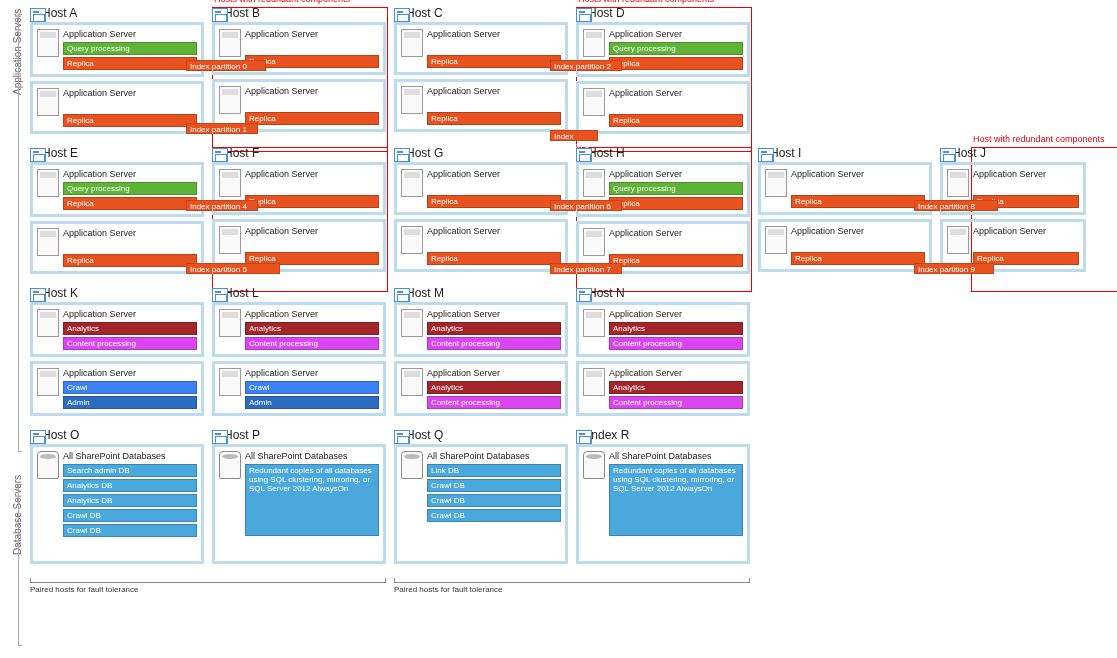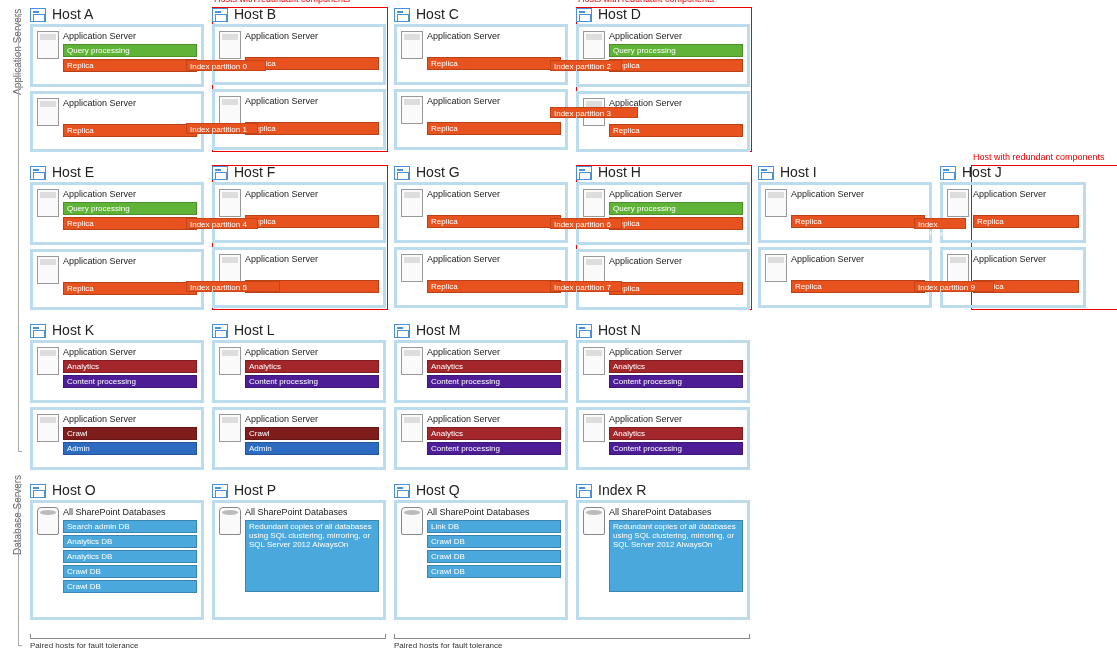--- a/index.html
+++ b/index.html
@@ -6,38 +6,38 @@
 body { font-family: "Segoe UI", Arial, sans-serif; font-size: 9px; background: #fff; padding: 6px; width: 1117px; }
 .section-label { position: absolute; transform: rotate(-90deg); transform-origin: left top; font-size: 10px; color: #666; }
 .app-servers-lbl { left: 12px; top: 95px; }
 .db-servers-lbl { left: 12px; top: 555px; }
 .side-bracket { position: absolute; border-left: 1px solid #aaa; border-top: 1px solid #aaa; border-bottom: 1px solid #aaa; width: 4px; }
 .bracket1 { left: 18px; top: 14px; height: 438px; }
 .bracket2 { left: 18px; top: 484px; height: 162px; }
 .grid { position: relative; margin-left: 24px; }
 .row { display: flex; gap: 8px; margin-bottom: 8px; position: relative; }
 .hostcol { width: 174px; position: relative; }
-.host-title { font-size: 14px; font-weight: 400; color: #222; margin-bottom: 2px; padding-left: 22px; }
-.host-box { border: 3px solid #bcdcee; padding: 4px 4px 12px 4px; margin-bottom: 4px; position: relative; }
+.host-title { font-size: 12px; font-weight: 400; color: #222; margin-bottom: 2px; padding-left: 12px; }
+.host-box { border: 3px solid #bcdcee; padding: 4px 4px 4px 4px; margin-bottom: 4px; position: relative; }
 .server-icon { position: absolute; left: -18px; top: -17px; width: 16px; height: 14px; border: 1px solid #4a90d9; background: #fff; }
 .server-icon::before { content: ""; position: absolute; left: 2px; top: 2px; width: 6px; height: 2px; background: #4a90d9; }
 .server-icon::after { content: ""; position: absolute; left: 2px; top: 5px; width: 10px; height: 6px; border: 1px solid #4a90d9; }
 .inner { display: flex; gap: 4px; }
 .mini-icon { width: 22px; height: 28px; border: 1px solid #999; background: #fafafa; flex-shrink: 0; position: relative; }
 .mini-icon::before { content: ""; position: absolute; left: 2px; top: 2px; right: 2px; height: 6px; background: #ddd; }
 .mini-icon.db { border-radius: 4px 4px 2px 2px; border-color: #888; }
 .mini-icon.db::before { border-radius: 50%; height: 5px; background: #bbb; }
 .content { flex: 1; display: flex; flex-direction: column; gap: 2px; }
 .lbl { font-size: 9px; color: #222; padding-bottom: 1px; }
 .bar { font-size: 8px; color: #fff; padding: 1px 3px; border: 1px solid rgba(0,0,0,0.2); white-space: nowrap; overflow: hidden; }
 .green { background: #5fb336; }
 .orange { background: #e8521e; }
 .maroon { background: #a3262a; }
-.darkgreen { background: #4c1d95; }
-.purple { background: #7f1d1d; }
+.darkgreen { background: #d946ef; }
+.purple { background: #3b82f6; }
 .blue { background: #2c6bbf; }
 .lightblue { background: #4aa8dd; }
 .redundant-lbl { position: absolute; color: #e00; font-size: 9px; top: -12px; }
 .red-box { position: absolute; border: 1px solid #e00; pointer-events: none; }
 
 .span-bar { position: absolute; background: #e8521e; color: #fff; font-size: 8px; padding: 1px 3px; border: 1px solid rgba(0,0,0,0.15); height: 11px; line-height: 9px; z-index: 2; }
 .pair-bracket { border-left: 1px solid #888; border-right: 1px solid #888; border-bottom: 1px solid #888; height: 5px; margin-top: 2px; }
 .pair-lbl { font-size: 8px; color: #333; text-align: left; padding-top: 2px; }
 </style>
 </head>
@@ -52,21 +52,21 @@
 
 <div class="row">
   <span class="redundant-lbl" style="left:184px">Hosts with redundant components</span>
   <div class="red-box" style="left:182px; top:1px; width:176px; height:145px"></div>
   <span class="redundant-lbl" style="left:548px">Hosts with redundant components</span>
   <div class="red-box" style="left:546px; top:1px; width:176px; height:145px"></div>
 
   <div class="span-bar" style="left:156px; top:54px; width:80px">Index partition 0</div>
   <div class="span-bar" style="left:156px; top:117px; width:72px">Index partition 1</div>
   <div class="span-bar" style="left:520px; top:54px; width:72px">Index partition 2</div>
-  <div class="span-bar" style="left:520px; top:101px; width:88px">Index partition 3</div>
+  <div class="span-bar" style="left:520px; top:124px; width:48px">Index partition 3</div>
 
   <div class="hostcol">
     <div class="host-title">Host A</div>
     <div class="server-icon" style="left:0;top:2px"></div>
     <div class="host-box">
       <div class="inner">
             <div class="mini-icon"></div>
       <div class="content">
         <div class="lbl">Application Server</div>
         <div class="bar green">Query processing</div>
@@ -165,21 +165,21 @@
 <div class="row">
   <div class="red-box" style="left:182px; top:1px; width:176px; height:145px"></div>
   <div class="red-box" style="left:546px; top:1px; width:176px; height:145px"></div>
   <span class="redundant-lbl" style="left:943px">Host with redundant components</span>
   <div class="red-box" style="left:941px; top:1px; width:148px; height:145px"></div>
 
   <div class="span-bar" style="left:156px; top:54px; width:72px">Index partition 4</div>
   <div class="span-bar" style="left:156px; top:117px; width:94px">Index partition 5</div>
   <div class="span-bar" style="left:520px; top:54px; width:72px">Index partition 6</div>
   <div class="span-bar" style="left:520px; top:117px; width:72px">Index partition 7</div>
-  <div class="span-bar" style="left:884px; top:54px; width:52px">Index partition 8</div>
+  <div class="span-bar" style="left:884px; top:54px; width:84px">Index partition 8</div>
   <div class="span-bar" style="left:884px; top:117px; width:80px">Index partition 9</div>
 
   <div class="hostcol">
     <div class="host-title">Host E</div>
     <div class="server-icon" style="left:0;top:2px"></div>
     <div class="host-box">
           <div class="inner">
             <div class="mini-icon"></div>
             <div class="content">
       <div class="lbl">Application Server</div>

